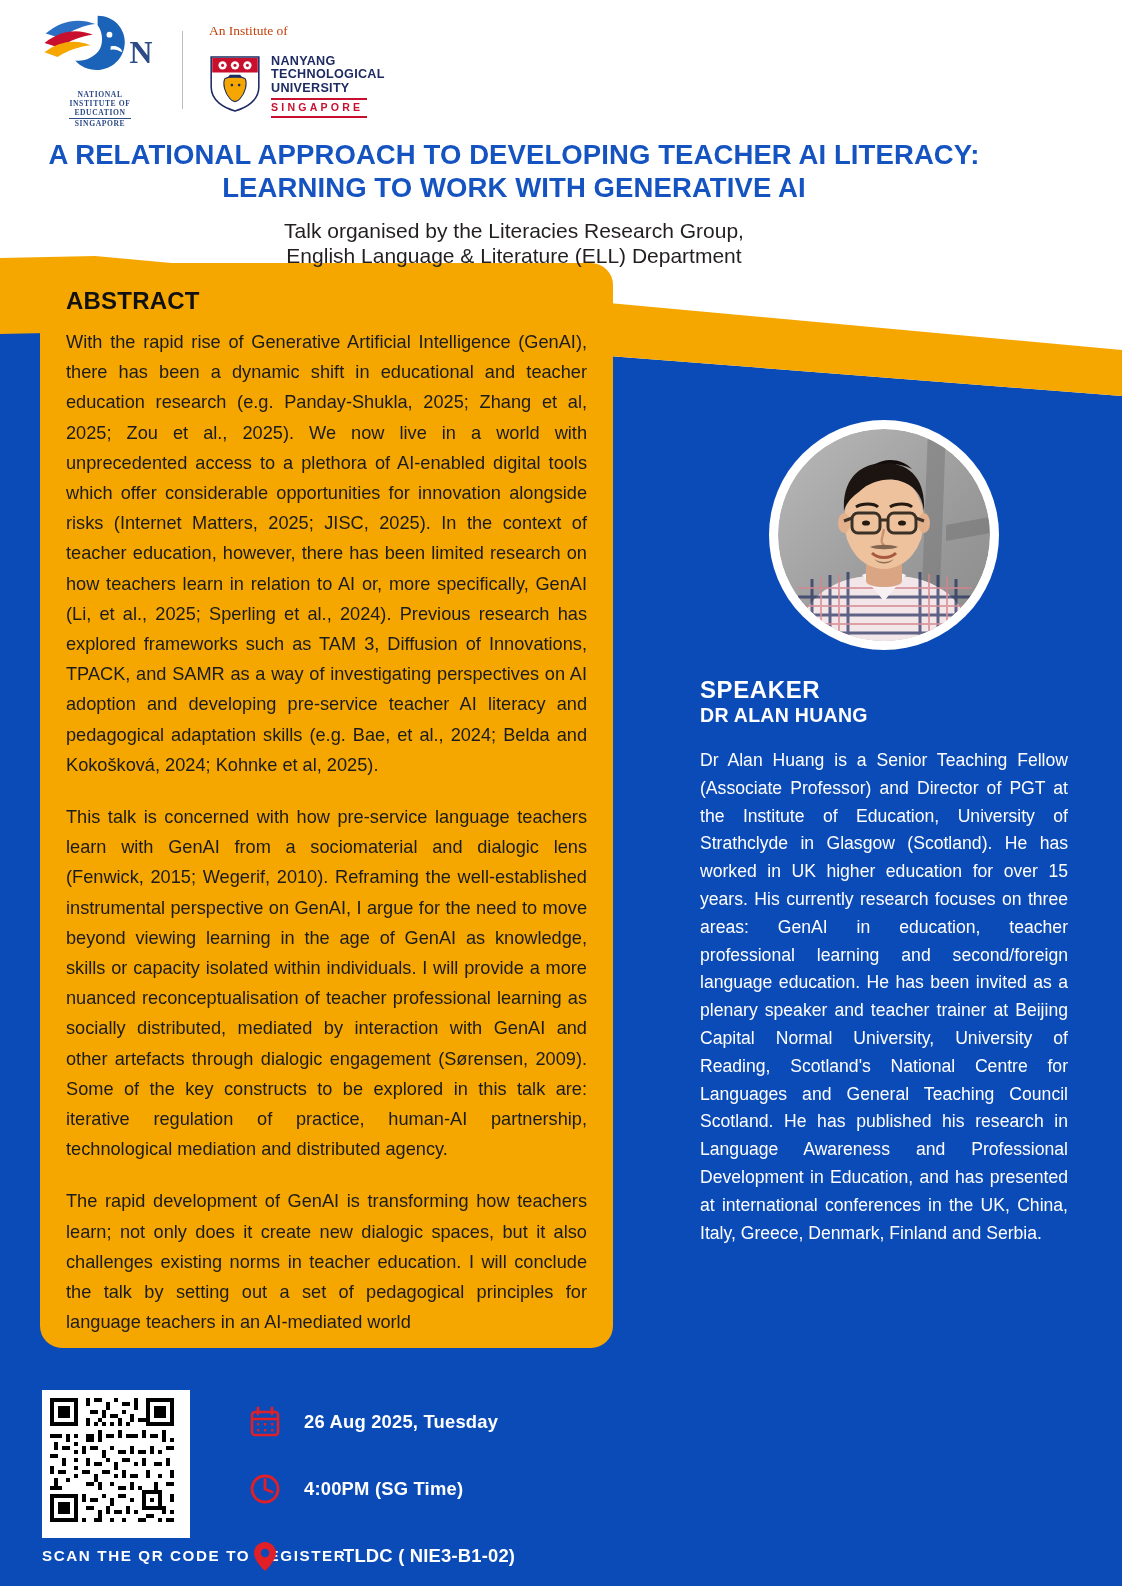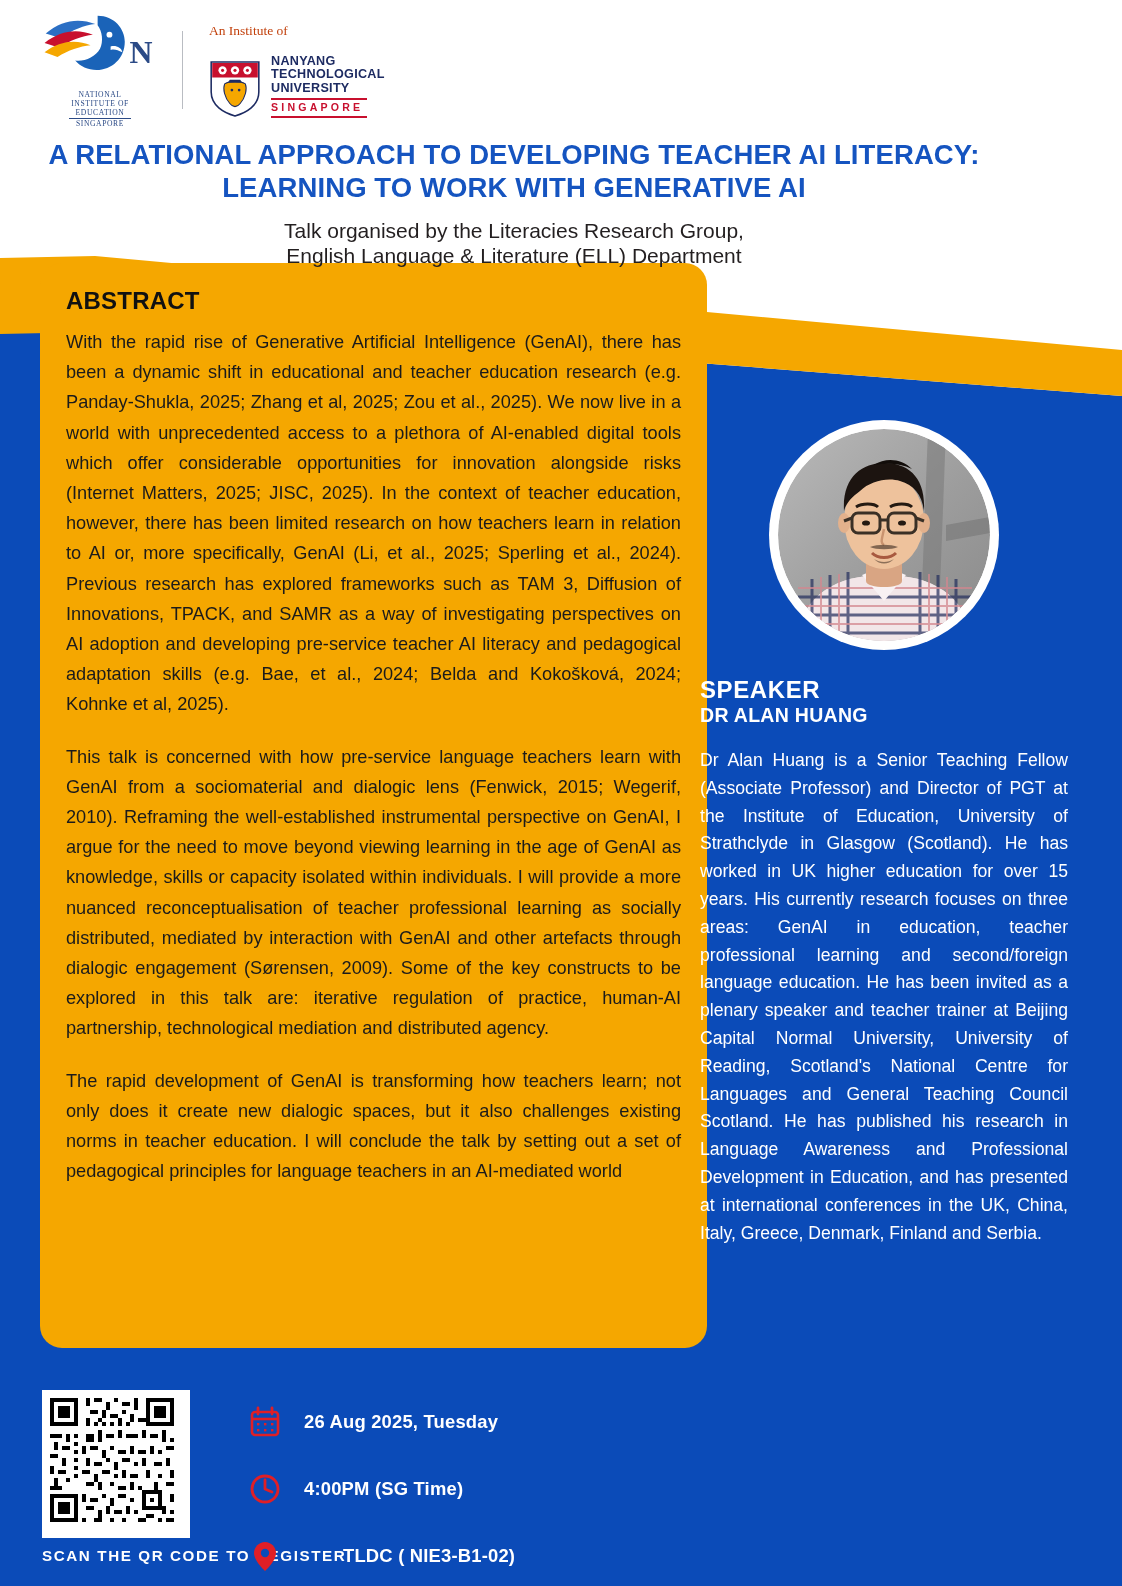--- a/index.html
+++ b/index.html
@@ -35,42 +35,42 @@
   .nie-logo { display: flex; flex-direction: column; align-items: center; width: 120px; }
   .nie-mark { width: 118px; height: 62px; }
   .nie-words {
     margin-top: 18px;
     font-family: "Liberation Serif", serif;
     font-size: 7.6px;
     letter-spacing: 0.6px;
     line-height: 8.6px;
     color: #2b4a86;
     text-align: center;
-    font-weight: 400;
+    font-weight: 700;
   }
   .nie-words .rule {
     display:block;
     border-top: 1px solid #2b4a86;
     width: 62px;
     margin: 1px auto 1px auto;
   }
   .divider-vert {
     width: 1px;
     height: 78px;
     background: #b9bcc2;
     margin: 0 26px 0 22px;
   }
   .ntu-block { position: relative; }
   .ntu-instof {
     font-size: 13.5px;
     color: #c2410c;
     margin-bottom: 16px;
     font-family: Liberation Serif, serif;
   }
-  .ntu-row { display: flex; align-items: flex-end; }
+  .ntu-row { display: flex; align-items: flex-start; }
   .ntu-crest { width: 52px; height: 58px; margin-right: 10px; }
   .ntu-text { line-height: 13.5px; }
   .ntu-text .l {
     font-size: 12.6px;
     font-weight: 700;
     letter-spacing: 0.3px;
     color: #1d2b62;
     display: block;
   }
   .ntu-text .sg {
@@ -110,21 +110,21 @@
     color: #231f20;
     line-height: 25px;
     font-weight: 400;
   }
 
   
   .abstract-card {
     position: absolute;
     left: 40px;
     top: 263px;
-    width: 667px;
+    width: 573px;
     height: 1085px;
     background: #f5a700;
     border-radius: 22px;
     box-sizing: border-box;
     padding: 24px 26px 0 26px;
     z-index: 4;
   }
   .abstract-title {
     font-size: 24px;
     font-weight: 800;

